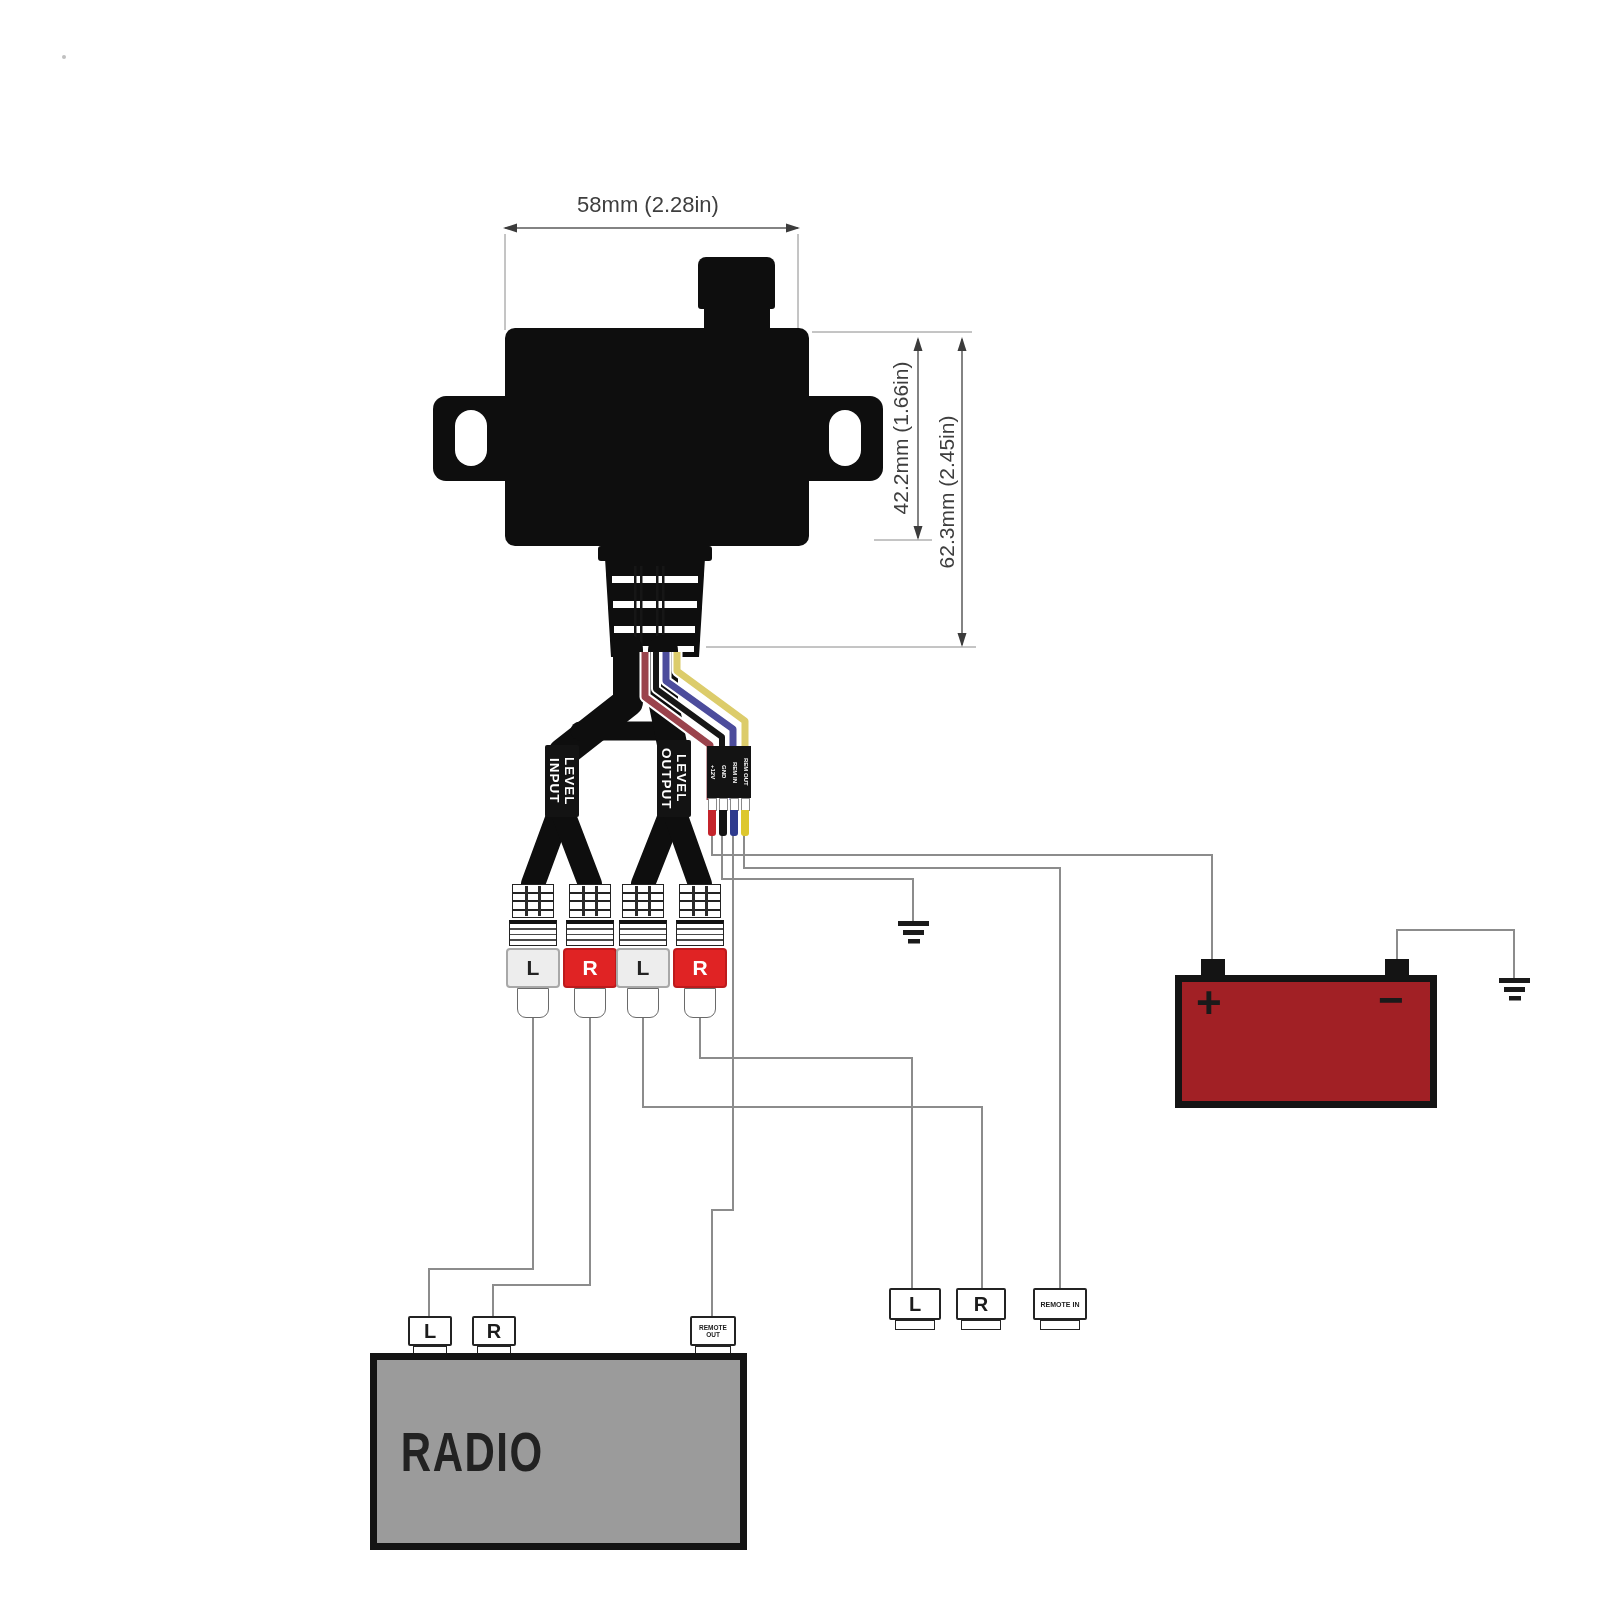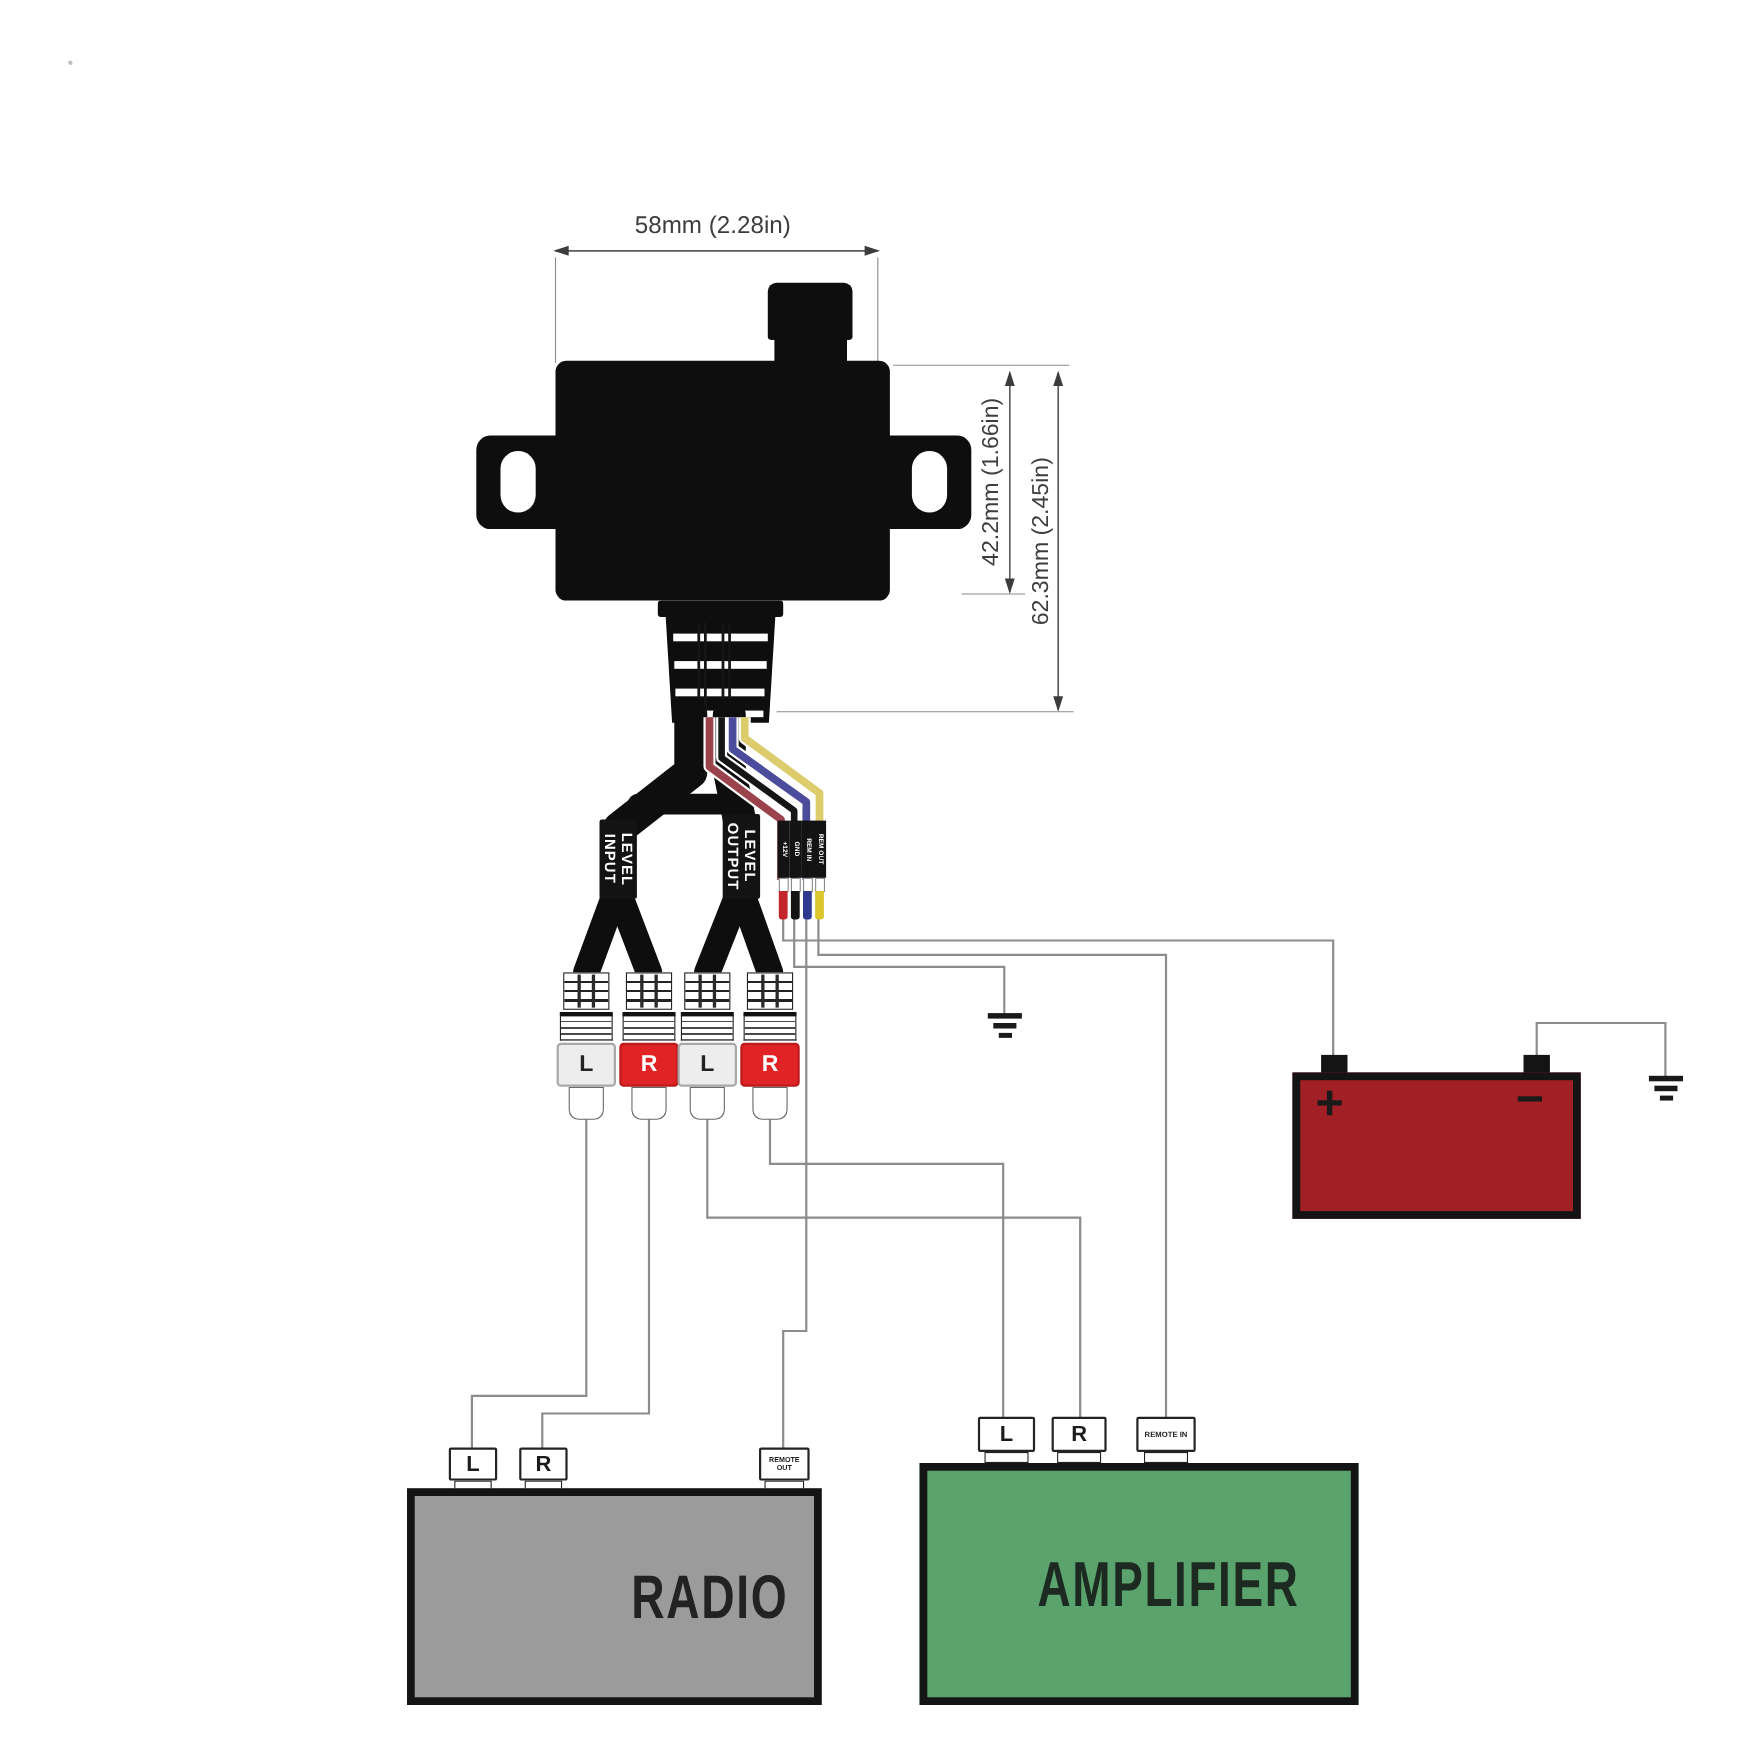--- a/index.html
+++ b/index.html
@@ -19,21 +19,21 @@
        background-image:repeating-linear-gradient(180deg,rgba(0,0,0,0) 0 6.5px,#232323 6.5px 8.5px);}
   .tick{background:#2a2a2a;z-index:3;}
   .collar{background:#fff;border:1.5px solid #232323;border-top:4px solid #111;box-sizing:border-box;
        background-image:repeating-linear-gradient(180deg,rgba(0,0,0,0) 0 4px,#4a4a4a 4px 5.5px);}
   .plugband{box-sizing:border-box;border-radius:4px;display:flex;align-items:center;justify-content:center;
        font-weight:bold;font-size:21px;z-index:3;}
   .plugband.white{background:#ededed;border:2px solid #a8a8a8;color:#232323;}
   .plugband.red{background:#e02324;border:2px solid #bd1a1c;color:#ffffff;}
   .plugtip{background:#fff;border:1.5px solid #6a6a6a;border-radius:0 0 9px 9px;box-sizing:border-box;z-index:2;}
   .sleeve{background:#fff;border:1px solid #8a8a8a;box-sizing:border-box;z-index:2;}
-  .bigbox{box-sizing:border-box;border:7px solid #141414;z-index:2;display:flex;align-items:center;justify-content:flex-end;}
+  .bigbox{box-sizing:border-box;border:7px solid #141414;z-index:2;display:flex;align-items:center;justify-content:flex-start;}
   .boxtitle{font-weight:bold;display:inline-block;letter-spacing:2px;}
   .port{background:#ffffff;border:2px solid #232323;box-sizing:border-box;border-radius:2px;z-index:3;
         display:flex;align-items:center;justify-content:center;font-weight:bold;color:#1c1c1c;}
   .lip{background:#ffffff;border:1.5px solid #232323;box-sizing:border-box;z-index:2;}
   .battsign{font-weight:bold;color:#1a1a1a;font-size:44px;z-index:3;}
 </style>
 </head>
 <body>
 
 <div id="canvas">
@@ -228,18 +228,15 @@
     </div>
   <div class="abs port" style="left:956px;top:1288px;width:50px;height:32px;font-size:20px;">
       <span>R</span>
     </div>
   <div class="abs port" style="left:1033px;top:1288px;width:54px;height:32px;font-size:7px;">
       <span>REMOTE IN</span>
     </div>
   <div class="abs lip" style="left:895px;top:1320px;width:40px;height:10px;"></div>
   <div class="abs lip" style="left:961px;top:1320px;width:40px;height:10px;"></div>
   <div class="abs lip" style="left:1040px;top:1320px;width:40px;height:10px;"></div>
-  <div class="abs bigbox" style="left:836px;top:1330px;width:399px;height:220px;background:#5ba36c;">
-    <span class="boxtitle" style="font-size:58px;color:#1d2a22;transform:scaleX(0.72);">AMPLIFIER</span>
-  </div>
 
   <div class="abs" style="left:62px;top:55px;width:4px;height:4px;background:#c0c0c0;border-radius:50%;"></div>
 </div>
 
 </body></html>

